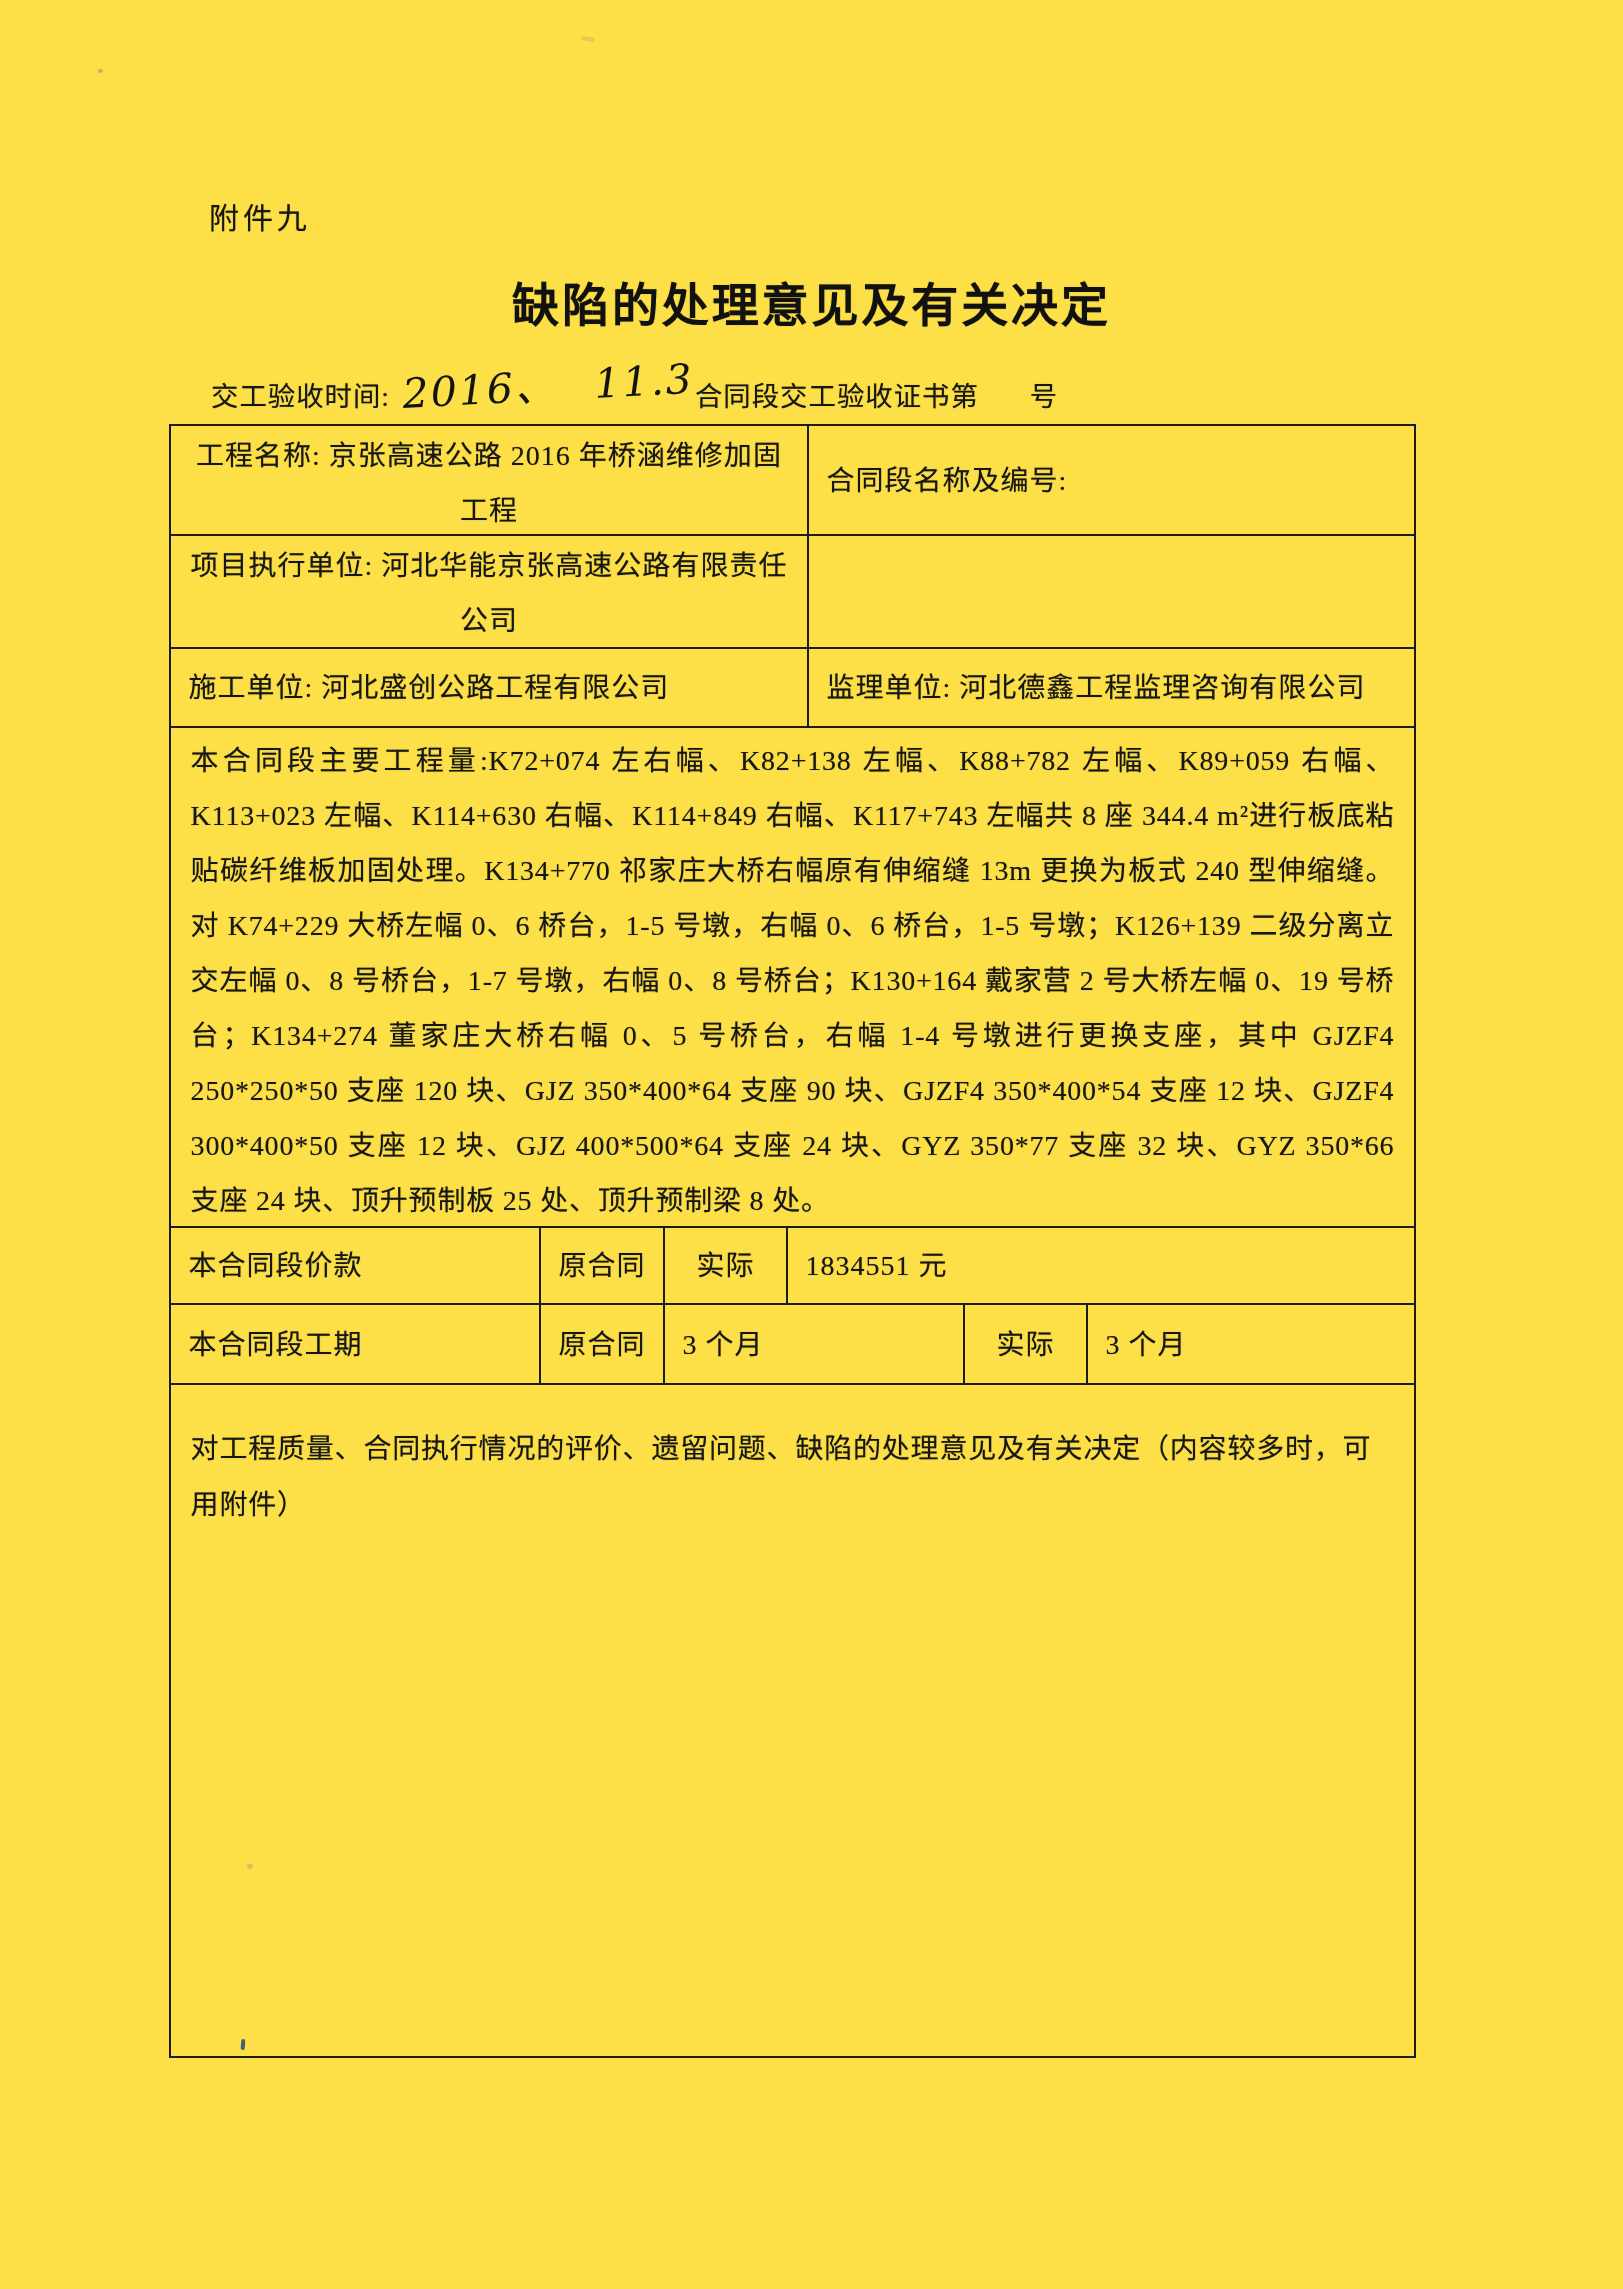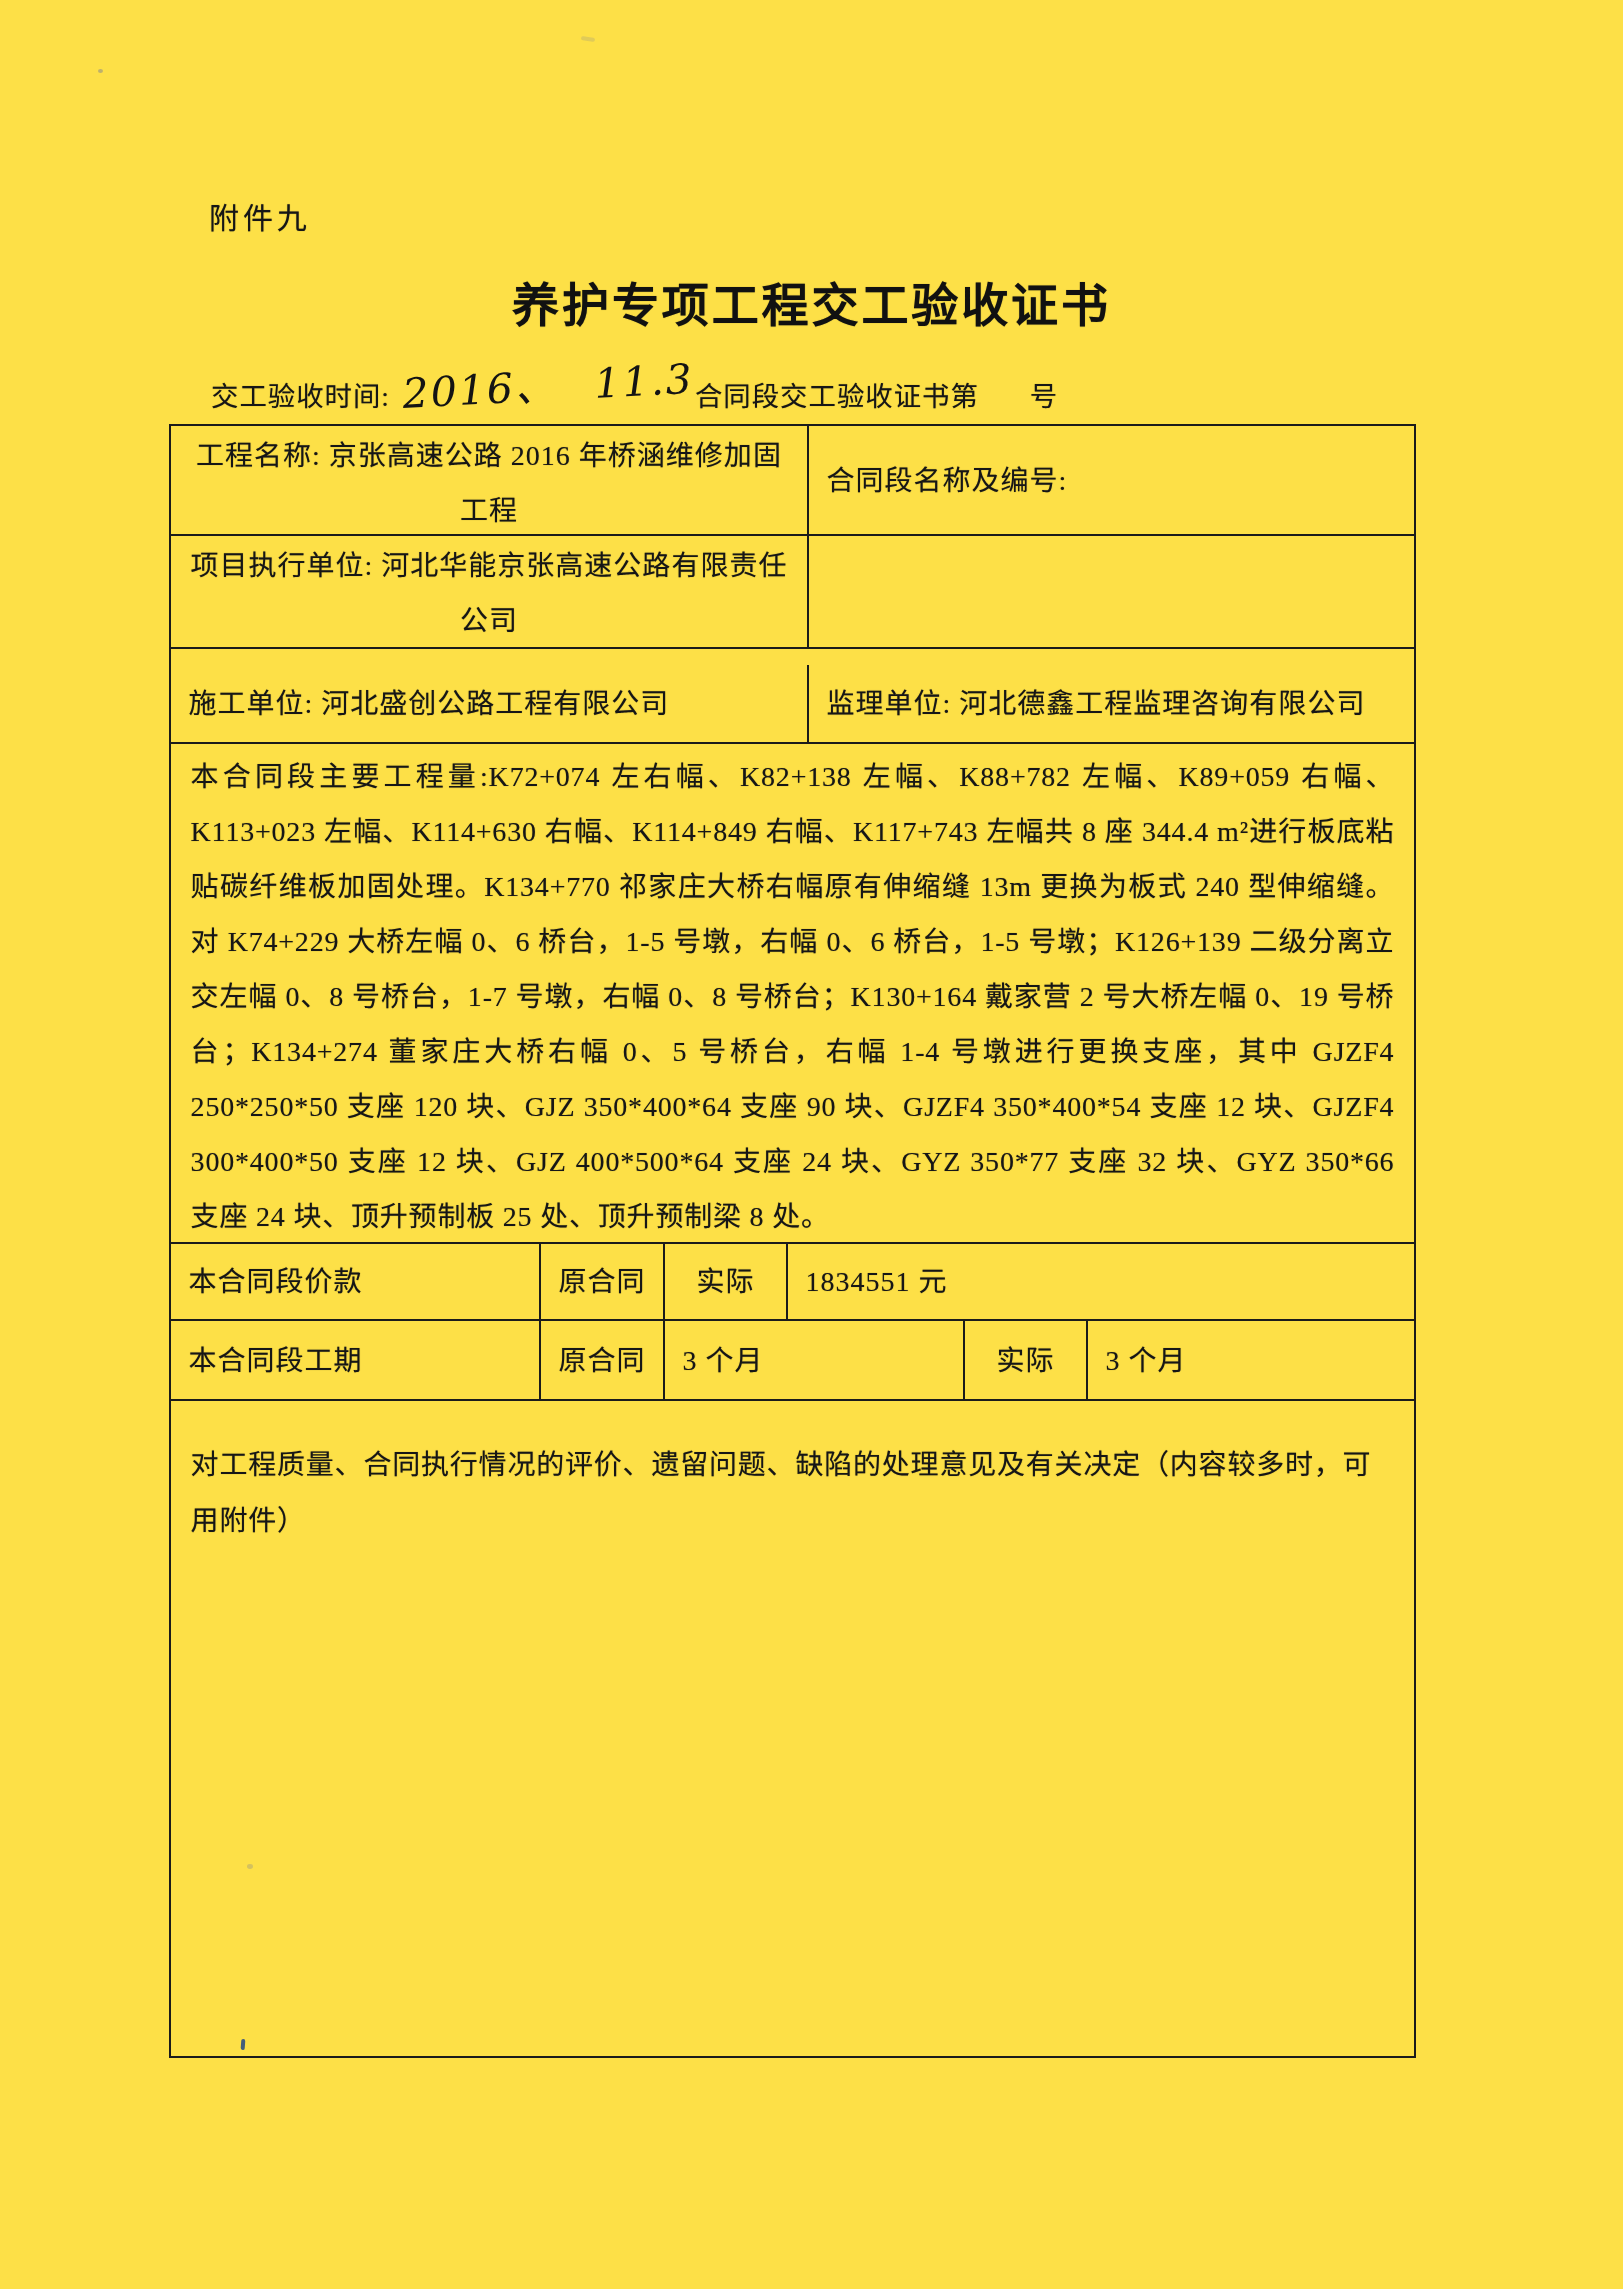--- a/index.html
+++ b/index.html
@@ -37,21 +37,21 @@
     font-size:28px;letter-spacing:1px;line-height:55px;
   }
   .t-row{display:flex;width:100%;box-sizing:border-box;border-bottom:2px solid #1b1b1b;}
   .t-row.last{border-bottom:none;margin-top:28px;}
   .cell{box-sizing:border-box;overflow:hidden;}
   .cell.bdr{border-right:2px solid #1b1b1b;}
   .pad{padding:0 17.6px;}
   .vcenter{display:flex;align-items:center;}
   .r1{height:110px;}
   .r2{height:113px;}
-  .r3{height:79px;margin-top:16px;}
+  .r3{height:79px;}
   .r4{height:500px;border-bottom-width:2.9px;}
   .r5{height:77px;}
   .r6{height:80px;border-bottom-width:2.9px;}
   .r7{height:667px;}
   .cell.half-l{width:638px;}
   .cell.half-r{flex:1;}
   .twoLine{padding-top:2px;text-align:center;}
   .c1{width:370px;}
   .c2{width:124px;display:flex;align-items:center;justify-content:center;}
   .c3{width:300px;}
@@ -76,21 +76,21 @@
 <body>
 
 <div class="page">
 
   <div class="speck s1"></div>
   <div class="speck s2"></div>
   <div class="speck s3"></div>
 
   <div class="attachment txt">附件九</div>
 
-  <h1 class="title txt">养护专项工程交工验收证书</h1>
+  <h1 class="title txt">缺陷的处理意见及有关决定</h1>
 
   <div class="meta-row">
     <div class="meta-left">
       <span class="txt">交工验收时间:</span>
       <span class="handwriting">2016、 11.3</span>
     </div>
     <div class="meta-right">
       <span class="txt">合同段交工验收证书第</span><span class="cert-gap"></span><span class="txt">号</span>
     </div>
   </div>

